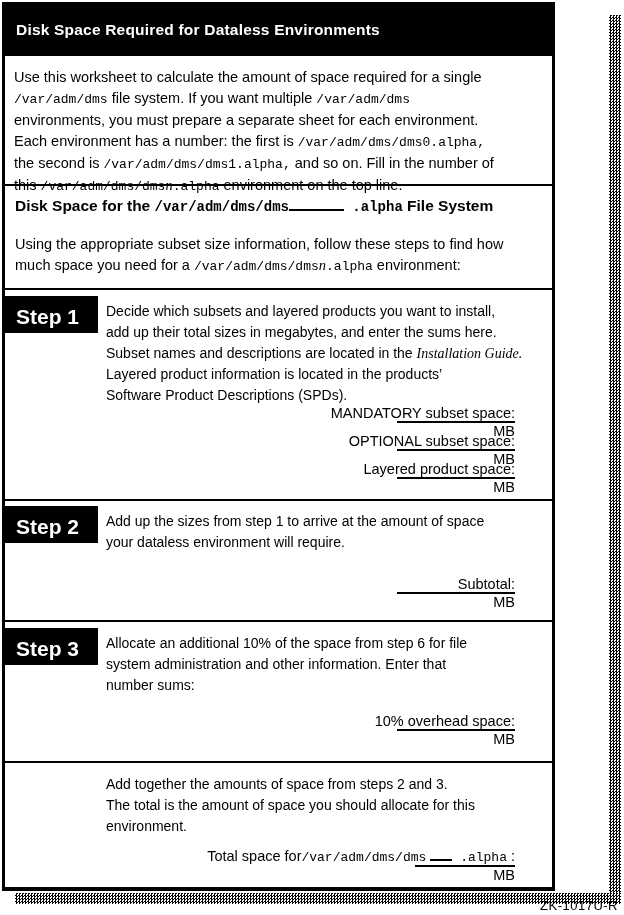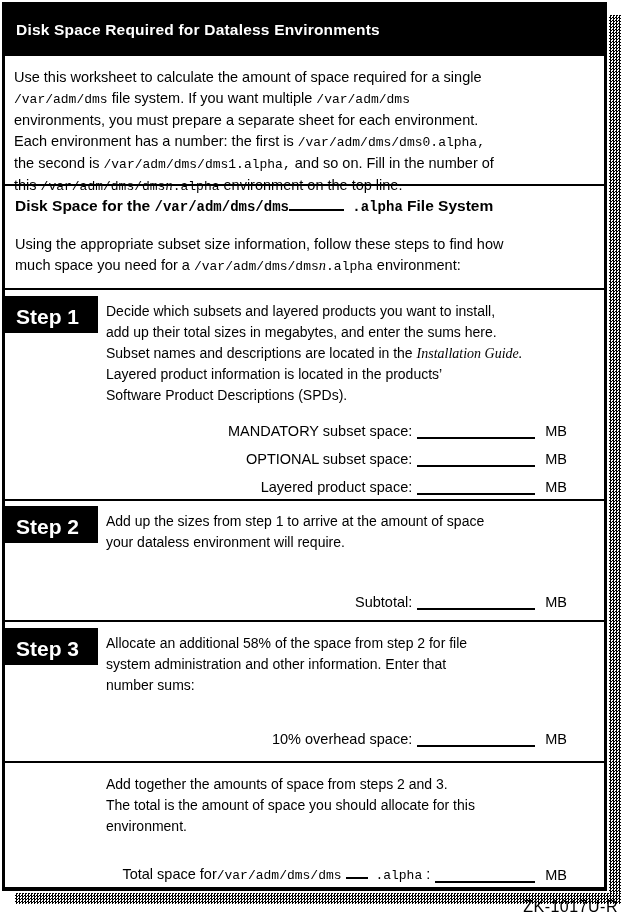--- a/index.html
+++ b/index.html
@@ -2,21 +2,21 @@
 <html><head>
 <meta charset="utf-8">
 <style>
   html,body{margin:0;padding:0;background:#fff;}
   .page{position:relative;width:624px;height:915px;background:#fff;overflow:hidden;
         font-family:"Liberation Sans",sans-serif;color:#000;}
   .shadow{position:absolute;
         background:repeating-conic-gradient(#000 0% 25%, #fff 0% 50%) 0 0/3px 3px;}
   .shadow-right{left:609px;top:15px;width:12px;height:889px;}
   .shadow-bottom{left:15px;top:893px;width:606px;height:11px;}
-  .frame{position:absolute;left:2px;top:2px;width:605px;height:889px;box-sizing:border-box;
+  .frame{position:absolute;left:2px;top:2px;width:553px;height:889px;box-sizing:border-box;
         border:3px solid #000;border-bottom-width:4px;background:#fff;}
   .titlebar{position:absolute;left:0;top:0;right:0;height:51px;background:#000;}
   .titlebar span{position:absolute;left:11px;top:16px;color:#fff;font-weight:bold;
         font-size:15.5px;letter-spacing:.2px;}
   .para{position:absolute;font-size:14.5px;line-height:21px;}
   .intro{left:9px;top:62px;width:586px;}
   .rule{position:absolute;left:0;right:0;height:2px;background:#000;}
   .r1{top:179px;} .r2{top:283px;} .r3{top:494px;} .r4{top:615px;} .r5{top:756px;}
   .heading{position:absolute;left:10px;top:191px;width:586px;font-weight:bold;font-size:15.5px;}
   .heading .seg-mono{font-size:14px;}
@@ -24,30 +24,30 @@
   .stepbox{position:absolute;left:0;width:93px;height:37px;background:#000;}
   .stepbox span{display:block;padding:9px 0 0 11px;color:#fff;font-weight:bold;font-size:21px;}
   .b1{top:291px;} .b2{top:501px;} .b3{top:623px;} .b4{top:764px;}
   .steptext{position:absolute;left:101px;width:482px;font-size:14px;line-height:21px;}
   .t1{top:296px;} .t2{top:506px;} .t3{top:628px;} .t4{top:769px;}
   .seg-mono{font-family:"Liberation Mono","DejaVu Sans Mono",monospace;font-size:13px;}
   .seg-i{font-family:"Liberation Serif",serif;font-style:italic;}
   .blank-seg{display:inline-block;height:13px;border-bottom:2px solid #000;vertical-align:baseline;}
   .fillrows{position:absolute;left:101px;right:37px;top:413px;}
   .fillrow{display:flex;justify-content:flex-end;align-items:flex-end;height:21px;
-        margin-bottom:7px;font-size:14.5px;}
+        margin-bottom:7px;font-size:14.5px;flex-direction:column;}
   .fillrow .blank-line{display:inline-block;width:118px;height:16px;margin-left:5px;
         border-bottom:2px solid #000;}
   .fillrow .unit{margin-left:10px;}
   .row-sub{position:absolute;left:101px;right:37px;top:584px;}
   .row-ovh{position:absolute;left:101px;right:37px;top:721px;}
   .row-total{position:absolute;left:20px;right:37px;top:857px;}
   .row-total .blank-line{width:100px;}
   .flabel{white-space:pre-wrap;}
-  .zk{position:absolute;right:6px;top:898px;font-size:16px;letter-spacing:.5px;}
+  .zk{position:absolute;right:6px;top:898px;font-size:13px;letter-spacing:.5px;}
 </style>
 </head>
 <body>
 
 <div class="page">
   <div class="shadow shadow-right"></div>
   <div class="shadow shadow-bottom"></div>
 
   <div class="frame">
 
@@ -98,21 +98,21 @@
         <span class="blank-line"></span>
         <span class="unit">MB</span>
       </div>
     </div>
 
     <div class="rule r4"></div>
 
     <div class="stepbox b3">
       <span>Step 3</span>
     </div>
-    <div class="steptext t3"><span>Allocate an additional 58% of the space from step 2 for file</span><br><span>system administration and other information.  Enter that</span><br><span>number sums:</span></div>
+    <div class="steptext t3"><span>Allocate an additional 10% of the space from step 6 for file</span><br><span>system administration and other information.  Enter that</span><br><span>number sums:</span></div>
     <div class="row-ovh">
       <div class="fillrow">
         <span class="flabel">10% overhead space:</span>
         <span class="blank-line"></span>
         <span class="unit">MB</span>
       </div>
     </div>
 
     <div class="rule r5"></div>
 

